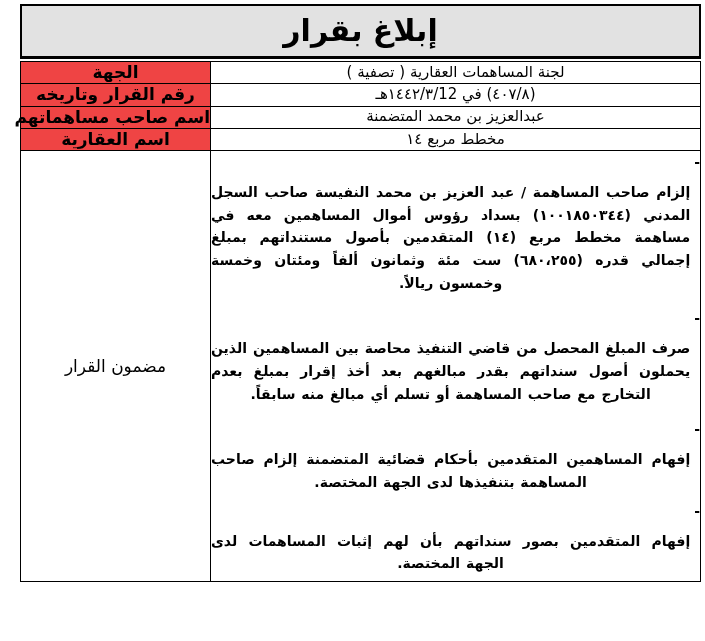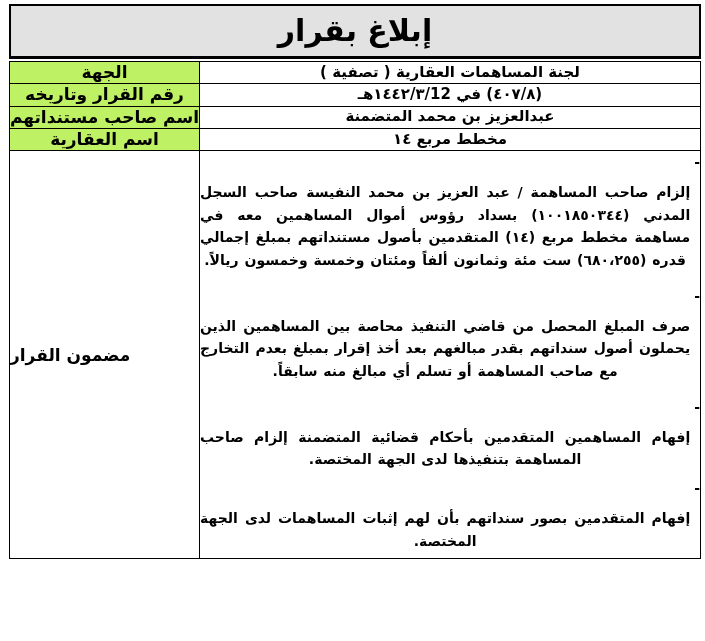--- a/index.html
+++ b/index.html
@@ -13,21 +13,21 @@
     height: 641px;
     font-family: "DejaVu Sans", "Liberation Sans", sans-serif;
     color: #000000;
     overflow: hidden;
   }
 
   .page {
     width: 705px;
     height: 641px;
     box-sizing: border-box;
-    padding: 4px 4px 3px 9px;
+    padding: 4px 4px 3px 20px;
     background: #ffffff;
     position: relative;
   }
 
   
   .title-banner {
     box-sizing: border-box;
     width: 100%;
     height: 55px;
     background: #e2e2e2;
@@ -63,35 +63,35 @@
 
   col.col-label { width: 190px; }
   col.col-value { width: auto; }
 
   .cell-label {
     text-align: center;
     font-size: 17px;
     font-weight: bold;
     padding: 9px 4px;
     line-height: 1.25;
-    background: #bef264;
+    background: #ef4444;
     white-space: nowrap;
   }
   .cell-value {
     text-align: center;
     font-size: 15px;
-    font-weight: bold;
+    font-weight: normal;
     padding: 9px 6px;
     line-height: 1.3;
     background: #ffffff;
   }
   .cell-label-tall {
-    text-align: left;
+    text-align: center;
     font-size: 17px;
-    font-weight: bold;
+    font-weight: normal;
     vertical-align: middle;
     background: #ffffff;
   }
 
   
   .cell-body {
     padding: 7px 8px 8px 8px;
     vertical-align: top;
     background: #ffffff;
   }
@@ -149,21 +149,21 @@
         <td class="cell-label">الجهة</td>
       </tr>
 
       <tr>
         <td class="cell-value">(٤٠٧/٨) في ١٤٤٢/٣/12هـ</td>
         <td class="cell-label">رقم القرار وتاريخه</td>
       </tr>
 
       <tr>
         <td class="cell-value">عبدالعزيز بن محمد المتضمنة</td>
-        <td class="cell-label">اسم صاحب مستنداتهم</td>
+        <td class="cell-label">اسم صاحب مساهماتهم</td>
       </tr>
 
       <tr>
         <td class="cell-value">مخطط مربع ١٤</td>
         <td class="cell-label">اسم العقارية</td>
       </tr>
 
       <tr>
         <td class="cell-body">
           <div class="clause-list">

